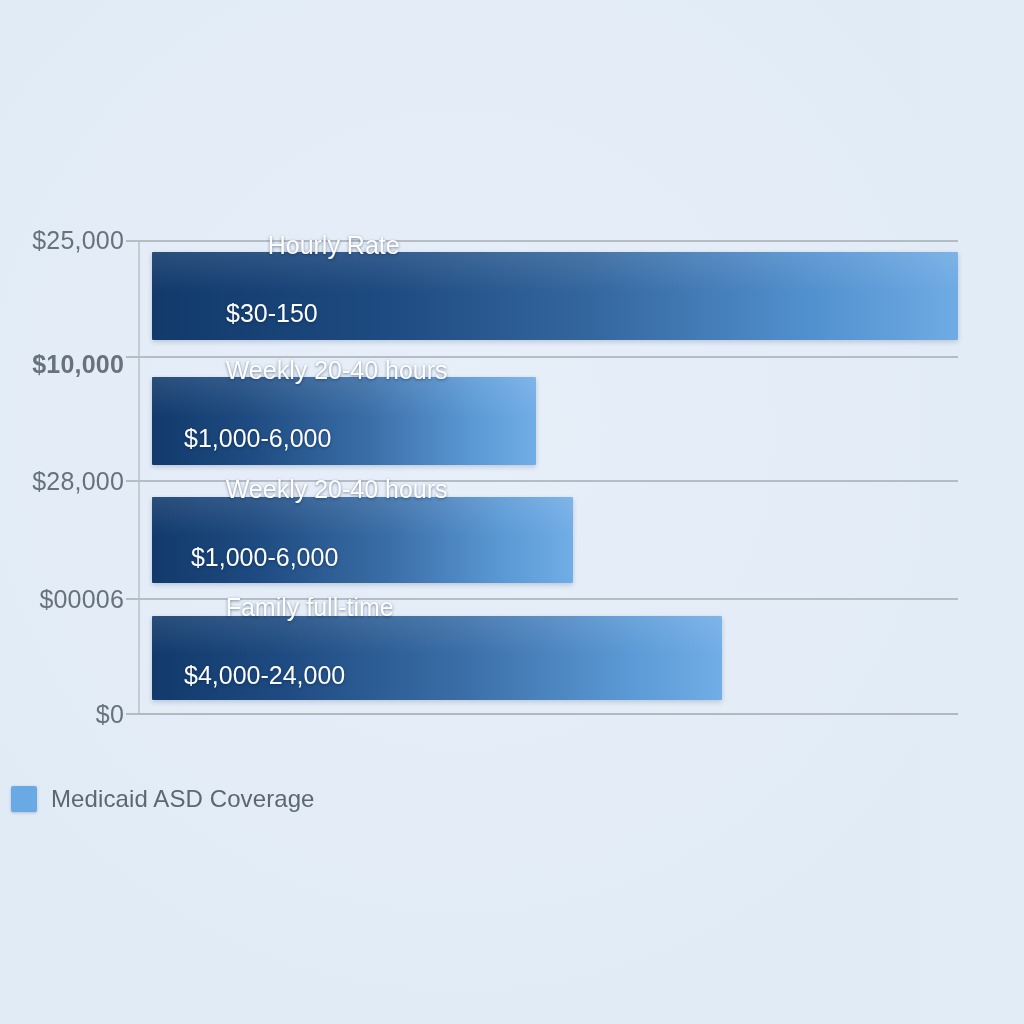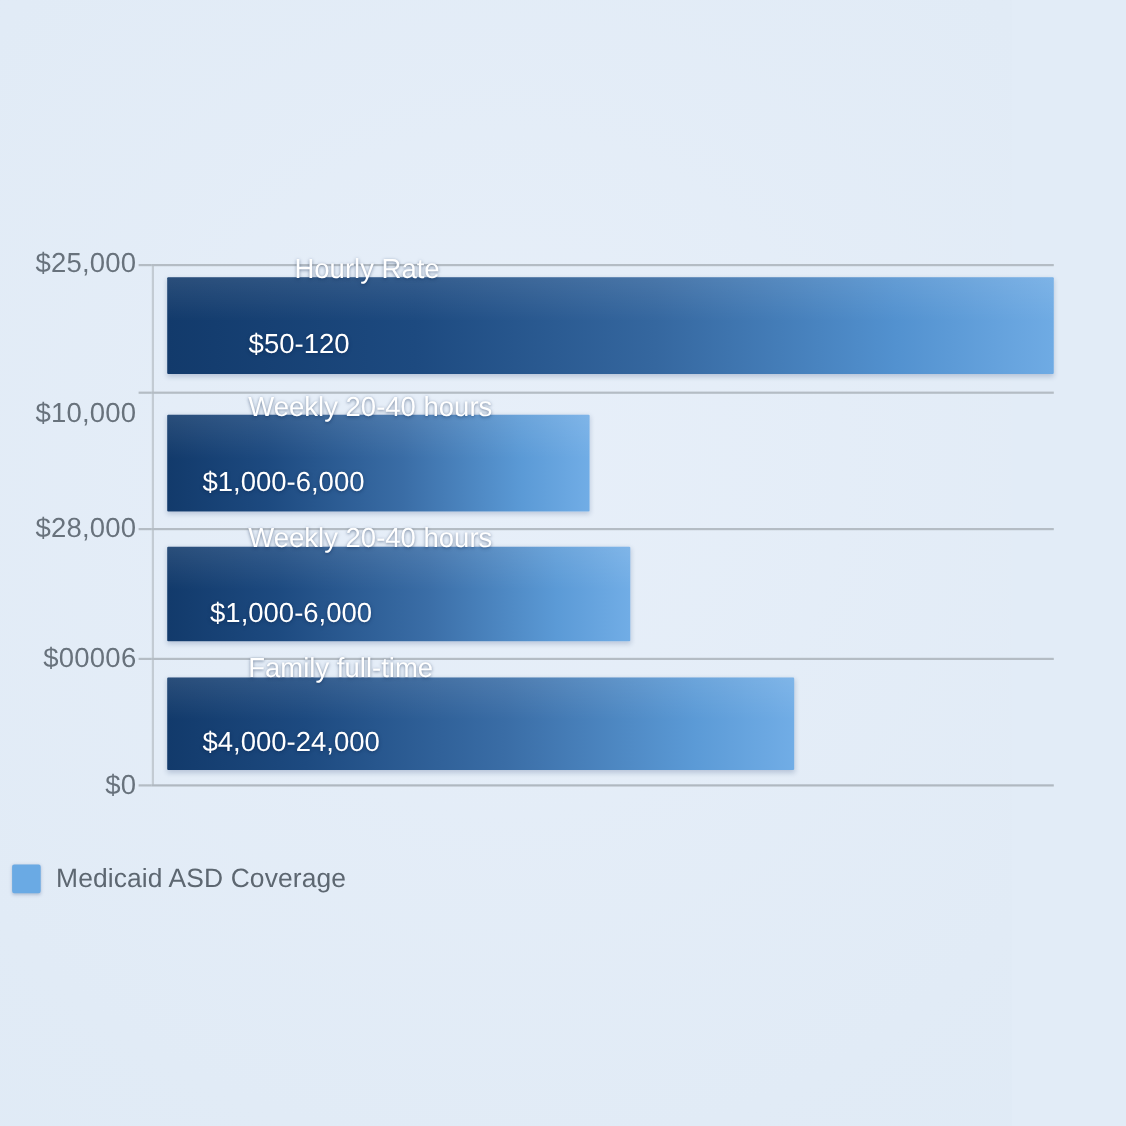--- a/index.html
+++ b/index.html
@@ -138,21 +138,21 @@
     white-space: nowrap;
   }
 </style>
 </head>
 <body>
 
 <div id="canvas">
 
   <div id="ylabels">
     <div class="ylabel" style="top:0px;">$25,000</div>
-    <div class="ylabel" style="top:136px;">$10,000</div>
+    <div class="ylabel" style="top:124px;font-weight:bold;">$10,000</div>
     <div class="ylabel" style="top:241px;">$28,000</div>
     <div class="ylabel" style="top:359px;">$00006</div>
     <div class="ylabel" style="top:474px;">$0</div>
   </div>
 
   <div id="plot">
 
     <div id="spine"></div>
 
     <div class="gridline" style="top:0px;">
@@ -170,21 +170,21 @@
     <div class="gridline axis-bottom" style="top:473px;">
         <span class="tick-stub"></span>
       </div>
 
     <div class="bar" style="top:12px; height:88px; width:806px;
          background:linear-gradient(to right,#123a6b 0%,#1d4a80 28%,#35679f 55%,#5291cf 82%,#6fabe4 100%);">
       <div class="bar-sheen"></div>
     </div>
     <div class="bar-label" style="top:56px;margin-left:42px;">
       <span>Hourly Rate</span>
-      <span class="line2">$50-120</span>
+      <span class="line2">$30-150</span>
     </div>
 
     <div class="bar" style="top:137px; height:88px; width:384px;
          background:linear-gradient(to right,#123a6b 0%,#1d4a80 24%,#3a6da6 56%,#5b9ad6 84%,#71ade6 100%);">
       <div class="bar-sheen"></div>
     </div>
     <div class="bar-label" style="top:181px;">
       <span>Weekly 20-40 hours</span>
       <span class="line2">$1,000-6,000</span>
     </div>

